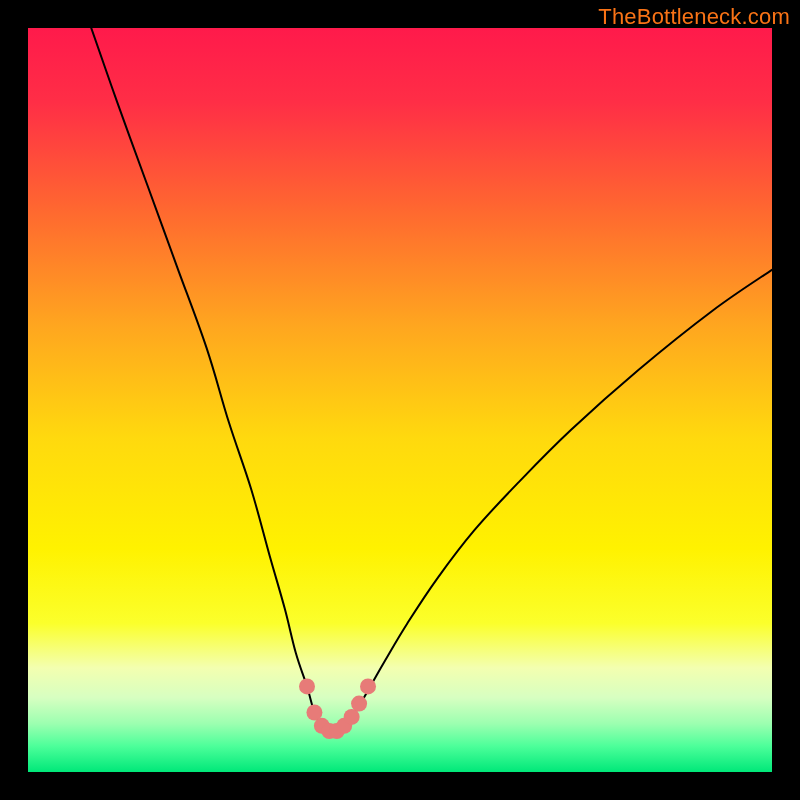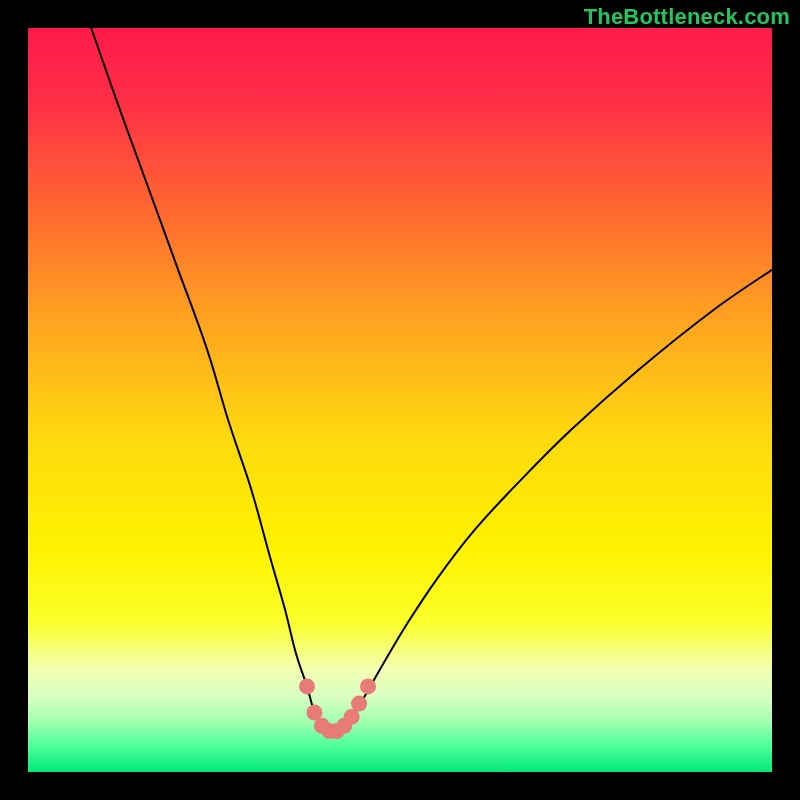--- a/index.html
+++ b/index.html
@@ -28,23 +28,23 @@
     overflow: hidden;
   }
   .gradient-bg {
     position: absolute;
     inset: 0;
   }
   .watermark {
     position: absolute;
     top: 4px;
     right: 10px;
-    color: #22c55e;
+    color: #f97316;
     font-size: 22px;
-    font-weight: 700;
+    font-weight: 400;
     letter-spacing: 0.2px;
     user-select: none;
   }
   svg.curve {
     position: absolute;
     inset: 0;
   }
 </style>
 </head>
 <body>

